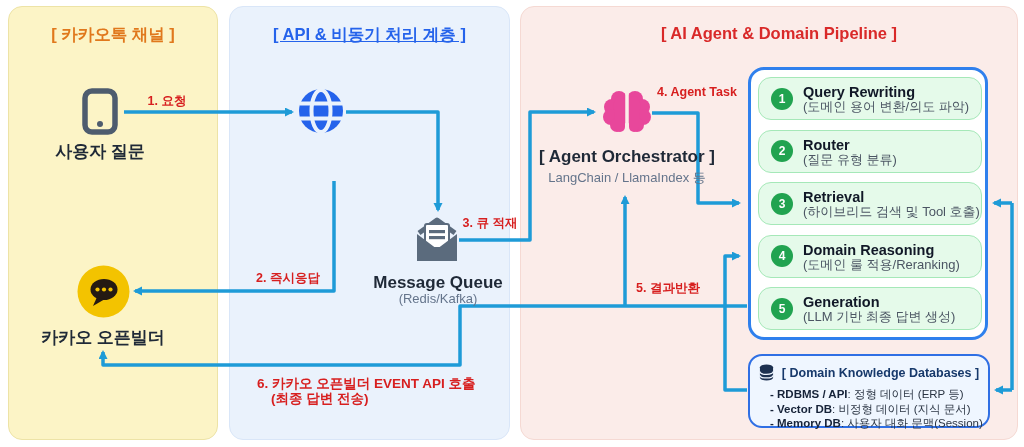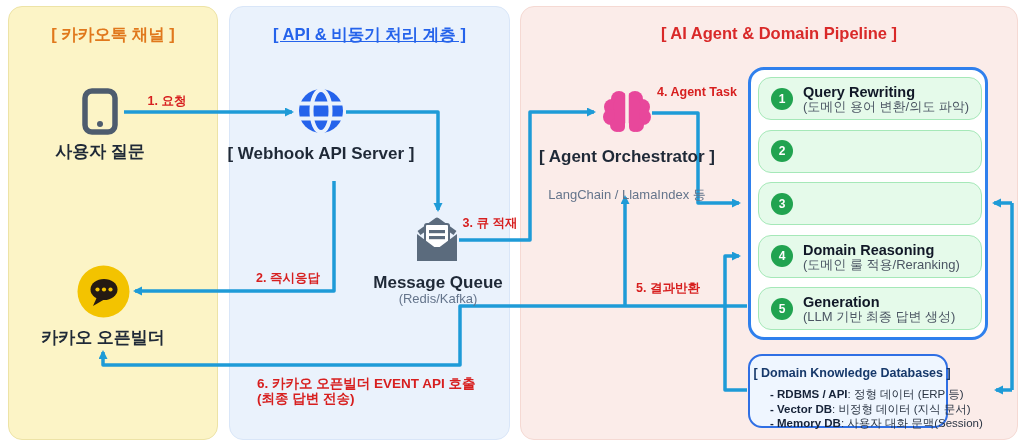--- a/index.html
+++ b/index.html
@@ -12,31 +12,31 @@
   .panel.ai{left:520px;width:498px;background:#FBECE9;border:1.5px solid #F5D9D3;}
   .panel-title{position:absolute;top:24px;text-align:center;font-weight:bold;font-size:16.5px;white-space:nowrap;}
   .pt-kakao{left:8px;width:210px;color:#E0781C;}
   .pt-api{left:229px;width:281px;color:#2563EB;text-decoration:underline;}
   .pt-ai{left:520px;width:518px;color:#D92929;}
   svg.wires{position:absolute;left:0;top:0;pointer-events:none;}
   .node-label{position:absolute;transform:translateX(-50%);font-weight:bold;font-size:17px;color:#1F2937;white-space:nowrap;}
   .node-sub{position:absolute;transform:translateX(-50%);font-size:13px;color:#64748B;white-space:nowrap;}
   .flow-label{position:absolute;transform:translateX(-50%);font-weight:bold;font-size:12.5px;color:#D71F1F;white-space:nowrap;}
   .flow-label6{position:absolute;font-weight:bold;font-size:13.5px;color:#D71F1F;line-height:15px;white-space:nowrap;}
-  .flow-label6 .l2{}
+  .flow-label6 .l2{margin-left:14px;}
   .pipebox{position:absolute;left:748px;top:67px;width:240px;height:273px;background:#ffffff;
            border:3px solid #2F80ED;border-radius:16px;box-sizing:border-box;}
   .step{position:absolute;left:7px;width:224px;height:43px;background:#E5FAEA;border:1.5px solid #A5E8B8;
         border-radius:13px;box-sizing:border-box;display:flex;align-items:center;}
   .step-circle{width:22px;height:22px;border-radius:50%;background:#21A350;color:#fff;font-weight:bold;
         font-size:12px;display:flex;align-items:center;justify-content:center;margin-left:12px;flex:0 0 auto;}
   .step-text{margin-left:10px;display:flex;flex-direction:column;justify-content:flex-end;}
   .step-title{font-weight:bold;font-size:14.5px;color:#111827;line-height:16px;white-space:nowrap;}
   .step-sub{font-size:13px;color:#4B5563;line-height:13px;white-space:nowrap;}
-  .dbbox{position:absolute;left:748px;top:354px;width:200px;height:74px;background:#EFF6FF;
+  .dbbox{position:absolute;left:748px;top:354px;width:242px;height:74px;background:#EFF6FF;
          border:2.5px solid #2F6FE4;border-radius:14px;box-sizing:border-box;}
   .db-head{display:flex;align-items:center;justify-content:center;gap:8px;margin-top:8px;}
   .db-title{font-weight:bold;font-size:12.5px;color:#17396B;white-space:nowrap;}
   .db-items{position:absolute;left:20px;top:31px;font-size:11.5px;color:#2B3544;line-height:14.5px;white-space:nowrap;}
   .db-items b{color:#152238;}
 </style>
 </head>
 <body>
 
 <div class="canvas">
@@ -96,21 +96,20 @@
   <div class="node-label" style="left:103px;top:326px;">카카오 오픈빌더</div>
 
   <svg class="abs" style="left:297px;top:87px;" width="48" height="48" viewBox="0 0 48 48">
     <circle cx="24" cy="24" r="22" fill="#2563EB"></circle>
     <g stroke="#EAF2FC" stroke-width="4" fill="none">
       <ellipse cx="24" cy="24" rx="9.5" ry="21"></ellipse>
       <line x1="3" y1="16.5" x2="45" y2="16.5"></line>
       <line x1="3" y1="31.5" x2="45" y2="31.5"></line>
     </g>
   </svg>
-  <div class="node-label" style="left:321px;top:144px;">[ Webhook API Server ]</div>
 
   <svg class="abs" style="left:414px;top:217px;" width="46" height="46" viewBox="0 0 46 46">
     <path d="M5,16 L23,3 L41,16" fill="none" stroke="#5B6B7D" stroke-width="5" stroke-linejoin="round"></path>
     <rect x="11" y="7" width="24" height="24" rx="2" fill="#ffffff" stroke="#5B6B7D" stroke-width="2"></rect>
     <rect x="15" y="13" width="16" height="3.2" fill="#5B6B7D"></rect>
     <rect x="15" y="19" width="16" height="3.2" fill="#5B6B7D"></rect>
     <path d="M3,17 L23,32 L43,17 L43,44 L3,44 Z" fill="#5B6B7D"></path>
   </svg>
   <div class="node-label" style="left:438px;top:273px;">Message Queue</div>
   <div class="node-sub" style="left:438px;top:291px;text-align:center;">(Redis/Kafka)</div>
@@ -128,21 +127,21 @@
         <circle cx="41" cy="20" r="8"></circle>
         <circle cx="42" cy="30" r="8"></circle>
       <circle cx="36" cy="38" r="7"></circle>
         <circle cx="31" cy="29" r="8"></circle>
         <circle cx="32" cy="19" r="8"></circle>
       <rect x="28" y="9" width="10" height="36" rx="5"></rect>
     </g>
     <line x1="26" y1="2" x2="26" y2="50" stroke="#FBECE9" stroke-width="3.5"></line>
   </svg>
   <div class="node-label" style="left:627px;top:147px;">[ Agent Orchestrator ]</div>
-  <div class="node-sub" style="left:627px;top:186px;">LangChain / LlamaIndex 등</div>
+  <div class="node-sub" style="left:627px;top:169px;">LangChain / LlamaIndex 등</div>
 
   <div class="flow-label" style="left:167px;top:93px;">1. 요청</div>
   <div class="flow-label" style="left:288px;top:270px;">2. 즉시응답</div>
   <div class="flow-label" style="left:490px;top:215px;">3. 큐 적재</div>
   <div class="flow-label" style="left:697px;top:85px;">4. Agent Task</div>
   <div class="flow-label" style="left:668px;top:280px;">5. 결과반환</div>
   <div class="flow-label6" style="left:257px;top:376px;">
     <div>6. 카카오 오픈빌더 EVENT API 호출</div>
     <div class="l2">(최종 답변 전송)</div>
   </div>
@@ -150,23 +149,31 @@
   <div class="pipebox">
     <div class="step" style="top:7px;">
       <div class="step-circle">1</div>
       <div class="step-text">
         <div class="step-title">Query Rewriting</div>
         <div class="step-sub">(도메인 용어 변환/의도 파악)</div>
       </div>
     </div>
     <div class="step" style="top:59.5px;">
       <div class="step-circle">2</div>
+      <div class="step-text">
+        <div class="step-title">Router</div>
+        <div class="step-sub">(질문 유형 분류)</div>
+      </div>
     </div>
     <div class="step" style="top:112px;">
       <div class="step-circle">3</div>
+      <div class="step-text">
+        <div class="step-title">Retrieval</div>
+        <div class="step-sub">(하이브리드 검색 및 Tool 호출)</div>
+      </div>
     </div>
     <div class="step" style="top:164.5px;">
       <div class="step-circle">4</div>
       <div class="step-text">
         <div class="step-title">Domain Reasoning</div>
         <div class="step-sub">(도메인 룰 적용/Reranking)</div>
       </div>
     </div>
     <div class="step" style="top:217px;">
       <div class="step-circle">5</div>

